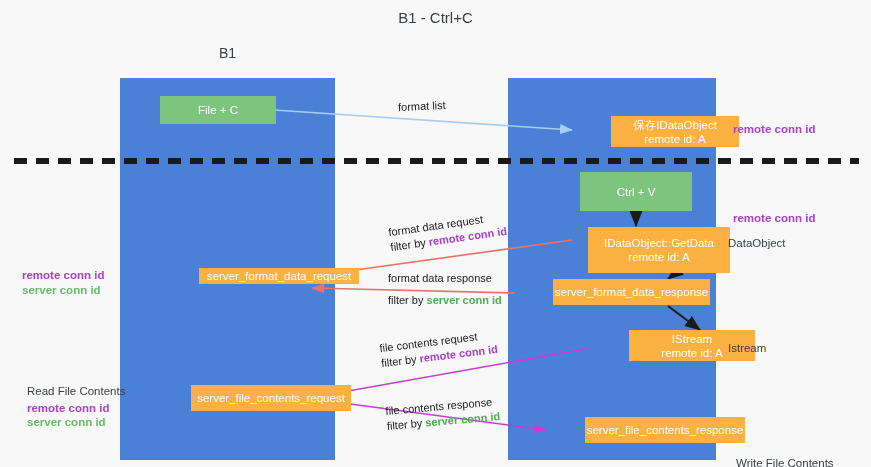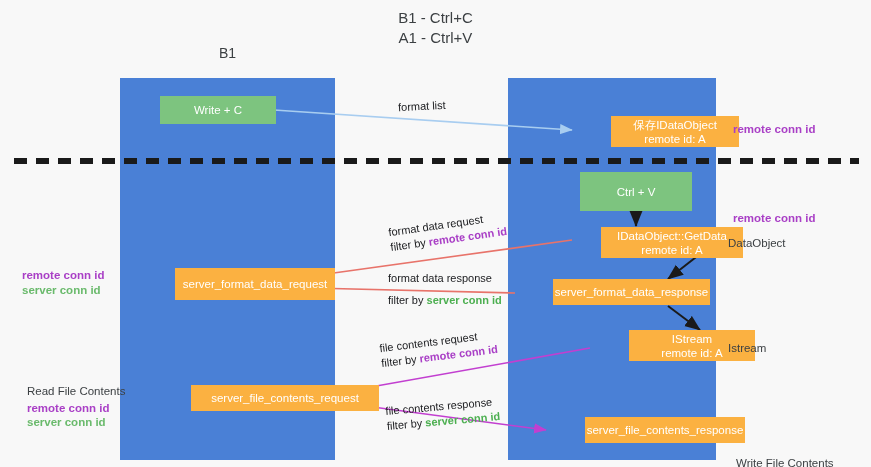--- a/index.html
+++ b/index.html
@@ -95,21 +95,20 @@
     pointer-events: none;
   }
 </style>
 </head>
 <body>
 
 <div id="stage">
 
   <div id="title">
     <div>B1 - Ctrl+C</div>
-    <div>A1 - Ctrl+V</div>
   </div>
 
   <div id="hdr-b1" class="col-header">
     <div>B1</div>
   </div>
 
   <div id="col-b1" class="col"></div>
   <div id="col-a1" class="col"></div>
 
   <svg id="wires">
@@ -141,51 +140,51 @@
     <line x1="668" y1="306" x2="700" y2="330" stroke="#1a1a1a" stroke-width="2" marker-end="url(#ah-black)"></line>
 
     <line x1="590" y1="348" x2="320" y2="396" stroke="#c23fd0" stroke-width="1.6" marker-end="url(#ah-magenta)"></line>
 
     <line x1="320" y1="400" x2="546" y2="430" stroke="#c23fd0" stroke-width="1.6" marker-end="url(#ah-magenta)"></line>
   </svg>
 
   <div id="dashed"></div>
 
   <div class="node green" style="left:160px; top:96px; width:116px; height:28px;">
-    <span>Write + C</span>
+    <span>File + C</span>
   </div>
 
   <div class="node orange" style="left:572px; top:116px; width:128px; height:31px;">
     <span>保存IDataObject</span>
     <span>remote id: A</span>
   </div>
 
   <div class="node green" style="left:580px; top:172px; width:112px; height:39px;">
     <span>Ctrl + V</span>
   </div>
 
-  <div class="node orange" style="left:562px; top:227px; width:142px; height:31px;">
+  <div class="node orange" style="left:549px; top:227px; width:142px; height:46px;">
     <span>IDataObject::GetData</span>
     <span>remote id: A</span>
   </div>
 
-  <div class="node orange" style="left:136px; top:268px; width:160px; height:32px;">
+  <div class="node orange" style="left:160px; top:268px; width:160px; height:16px;">
     <span>server_format_data_request</span>
   </div>
 
   <div class="node orange" style="left:514px; top:279px; width:157px; height:26px;">
     <span>server_format_data_response</span>
   </div>
 
   <div class="node orange" style="left:590px; top:330px; width:126px; height:31px;">
     <span>IStream</span>
     <span>remote id: A</span>
   </div>
 
-  <div class="node orange" style="left:152px; top:385px; width:188px; height:26px;">
+  <div class="node orange" style="left:152px; top:385px; width:160px; height:26px;">
     <span>server_file_contents_request</span>
   </div>
 
   <div class="node orange" style="left:546px; top:417px; width:160px; height:26px;">
     <span>server_file_contents_response</span>
   </div>
 
   <div class="edge-label" style="left:398px; top:99px; transform:rotate(-3deg);">
     <span>format list</span>
   </div>

